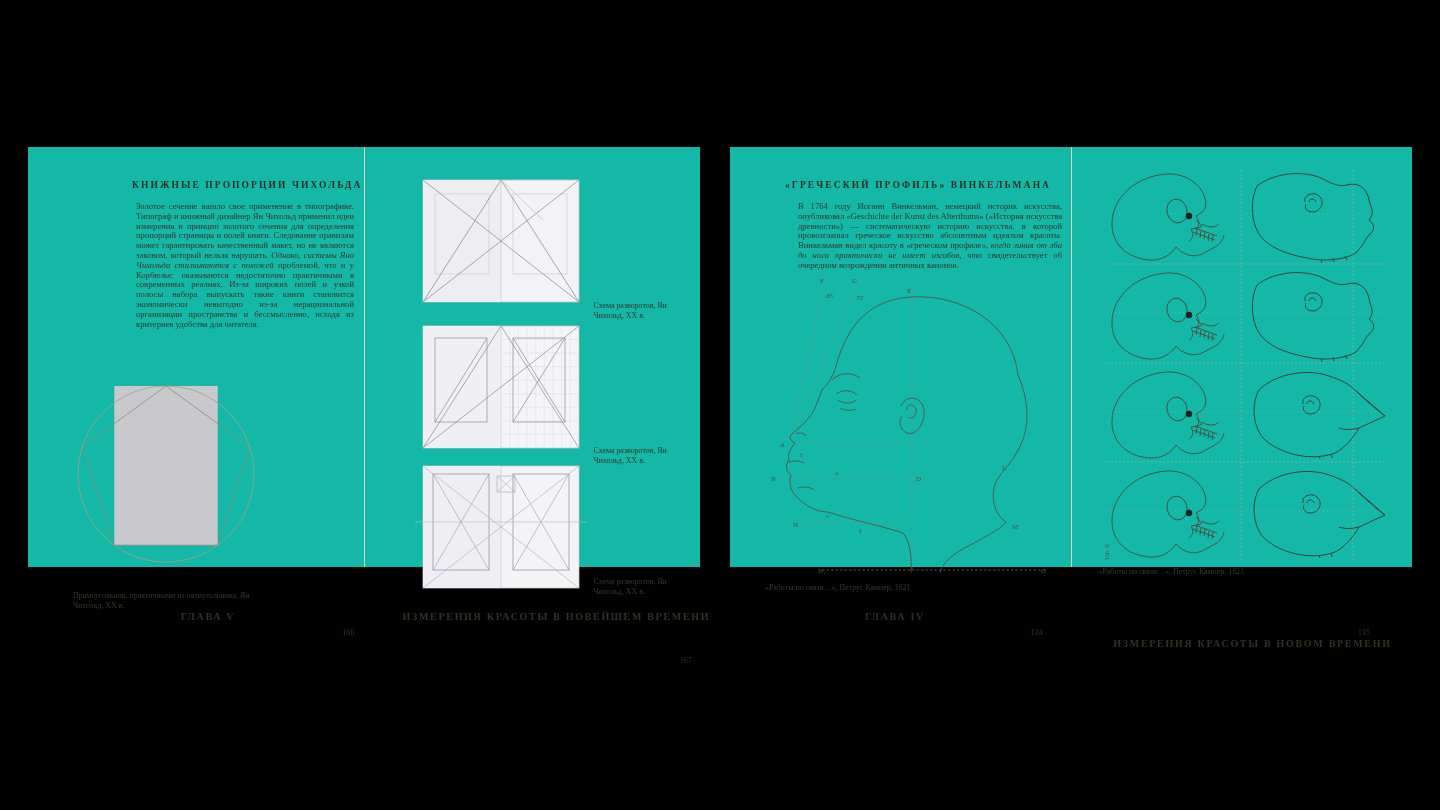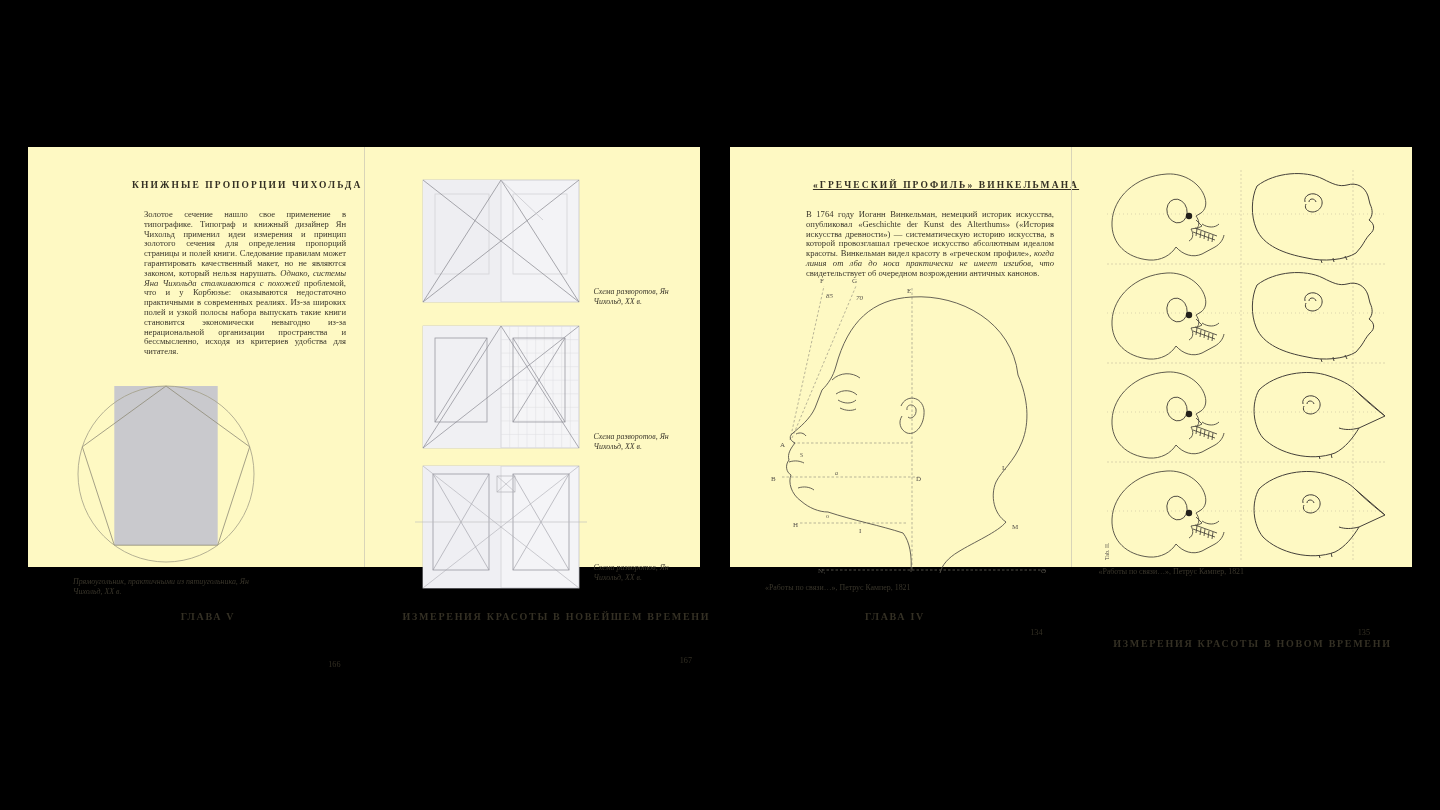--- a/index.html
+++ b/index.html
@@ -1,35 +1,35 @@
 <!DOCTYPE html>
 <html lang="ru"><head>
 <meta charset="utf-8">
 <style>
   html,body{margin:0;padding:0;}
   body{
     width:1440px;height:810px;background:#000;position:relative;overflow:hidden;
     font-family:"Liberation Serif","DejaVu Serif",serif;color:#39352a;
   }
-  .spread{position:absolute;top:147px;height:420px;background:#fef9c3;display:flex;}
+  .spread{position:absolute;top:147px;height:420px;background:#14b8a6;display:flex;}
   #spread-left{left:28px;width:672px;}
   #spread-right{left:730px;width:682px;}
   .page{position:relative;height:100%;flex:1 1 50%;}
   .page.gutter-right{border-left:1px solid #d9d5b8;}
   .heading{
     position:absolute;top:33px;text-align:center;
     font-size:9.5px;font-weight:700;letter-spacing:2.1px;color:#343024;white-space:nowrap;
   }
   .bodytext{
     position:absolute;top:51px;font-size:8.6px;line-height:9.8px;text-align:justify;color:#3a362b;
   }
-  .bodytext p{margin:12px;}
+  .bodytext p{margin:4px;}
   .bodytext p.indented{text-indent:42px;}
   .caption{position:absolute;font-size:7.9px;line-height:9.6px;color:#3a362b;}
-  .caption.italic{font-style:italic;}
+  .caption.italic{margin-top:14px;}
   .footer-label{
     position:absolute;top:464px;font-size:10px;font-weight:700;letter-spacing:1.7px;
     color:#343024;text-align:center;white-space:nowrap;
   }
   .footer-num{position:absolute;top:481px;font-size:8.2px;color:#343024;}
   .fig{position:absolute;}
   .fig svg{display:block;width:100%;height:100%;}
   em{font-style:italic;}
 </style>
 </head>
@@ -48,21 +48,21 @@
       <svg viewBox="0 0 187 182">
         <rect x="41.3" y="3" width="103.4" height="159.2" fill="#c9c9cd"></rect>
         <polygon points="93,3 176.7,63.8 144.7,162.2 41.3,162.2 9.3,63.8" fill="none" stroke="#8e8a76" stroke-width="0.8"></polygon>
         <circle cx="93" cy="91" r="88" fill="none" stroke="#a29e86" stroke-width="0.8"></circle>
       </svg>
     </div>
 
     <div class="caption italic" style="left:45px;top:430px;width:195px;">Прямоугольник, практичными из пятиугольника, Ян Чихольд, XX в.</div>
 
     <div class="footer-label" style="left:60px;width:240px;">ГЛАВА V</div>
-    <div class="footer-num" style="right:23px;margin-top:32px;">166</div>
+    <div class="footer-num" style="right:9px;">166</div>
   </div>
 
   <div class="page gutter-right">
 
     <div class="fig" style="left:46px;top:25px;width:180px;height:138px;">
       <svg viewBox="0 0 180 138">
         <rect x="12" y="8" width="156" height="122" fill="#f3f3f6" stroke="#c6c6cc" stroke-width="0.8"></rect>
         <rect x="12" y="8" width="78" height="122" fill="#eeeef2"></rect>
         <line x1="90" y1="8" x2="90" y2="130" stroke="#d8d8dc" stroke-width="1"></line>
         <rect x="24" y="22" width="54" height="80" fill="none" stroke="#d3d3d8" stroke-width="0.8"></rect>
@@ -112,21 +112,21 @@
     <div class="caption italic" style="left:229px;top:416px;width:102px;">Схема разворотов, Ян Чихольд, XX в.</div>
 
     <div class="footer-label" style="left:38px;width:300px;">ИЗМЕРЕНИЯ КРАСОТЫ В НОВЕЙШЕМ ВРЕМЕНИ</div>
     <div class="footer-num" style="right:8px;margin-top:28px;">167</div>
   </div>
 </div>
 
 <div class="spread" id="spread-right">
 
   <div class="page">
-    <div class="heading" style="left:80px;width:272px;text-decoration:underline;">«ГРЕЧЕСКИЙ ПРОФИЛЬ» ВИНКЕЛЬМАНА</div>
+    <div class="heading" style="left:52px;width:272px;">«ГРЕЧЕСКИЙ ПРОФИЛЬ» ВИНКЕЛЬМАНА</div>
 
     <div class="bodytext" style="left:64px;width:272px;">
       <p><span>В 1764 году Иоганн Винкельман, немецкий историк искусства, опубликовал «Geschichte der Kunst des Alterthums» («История искусства древности») — систематическую историю искусства, в которой провозглашал греческое искусство абсолютным идеалом красоты. Винкельман видел красоту в «греческом профиле», </span><em>когда линия от лба до носа практически не имеет изгибов, что </em><span>свидетельствует об очередном возрождении античных канонов.</span></p>
     </div>
 
     <div class="fig" style="left:30px;top:123px;width:290px;height:305px;">
       <svg viewBox="0 0 290 305">
         <g stroke="#8a8678" stroke-width="0.6" stroke-dasharray="2.5,2" fill="none">
           <path d="M152,18 L152,300"></path>
           <path d="M33,173 L152,173"></path>

